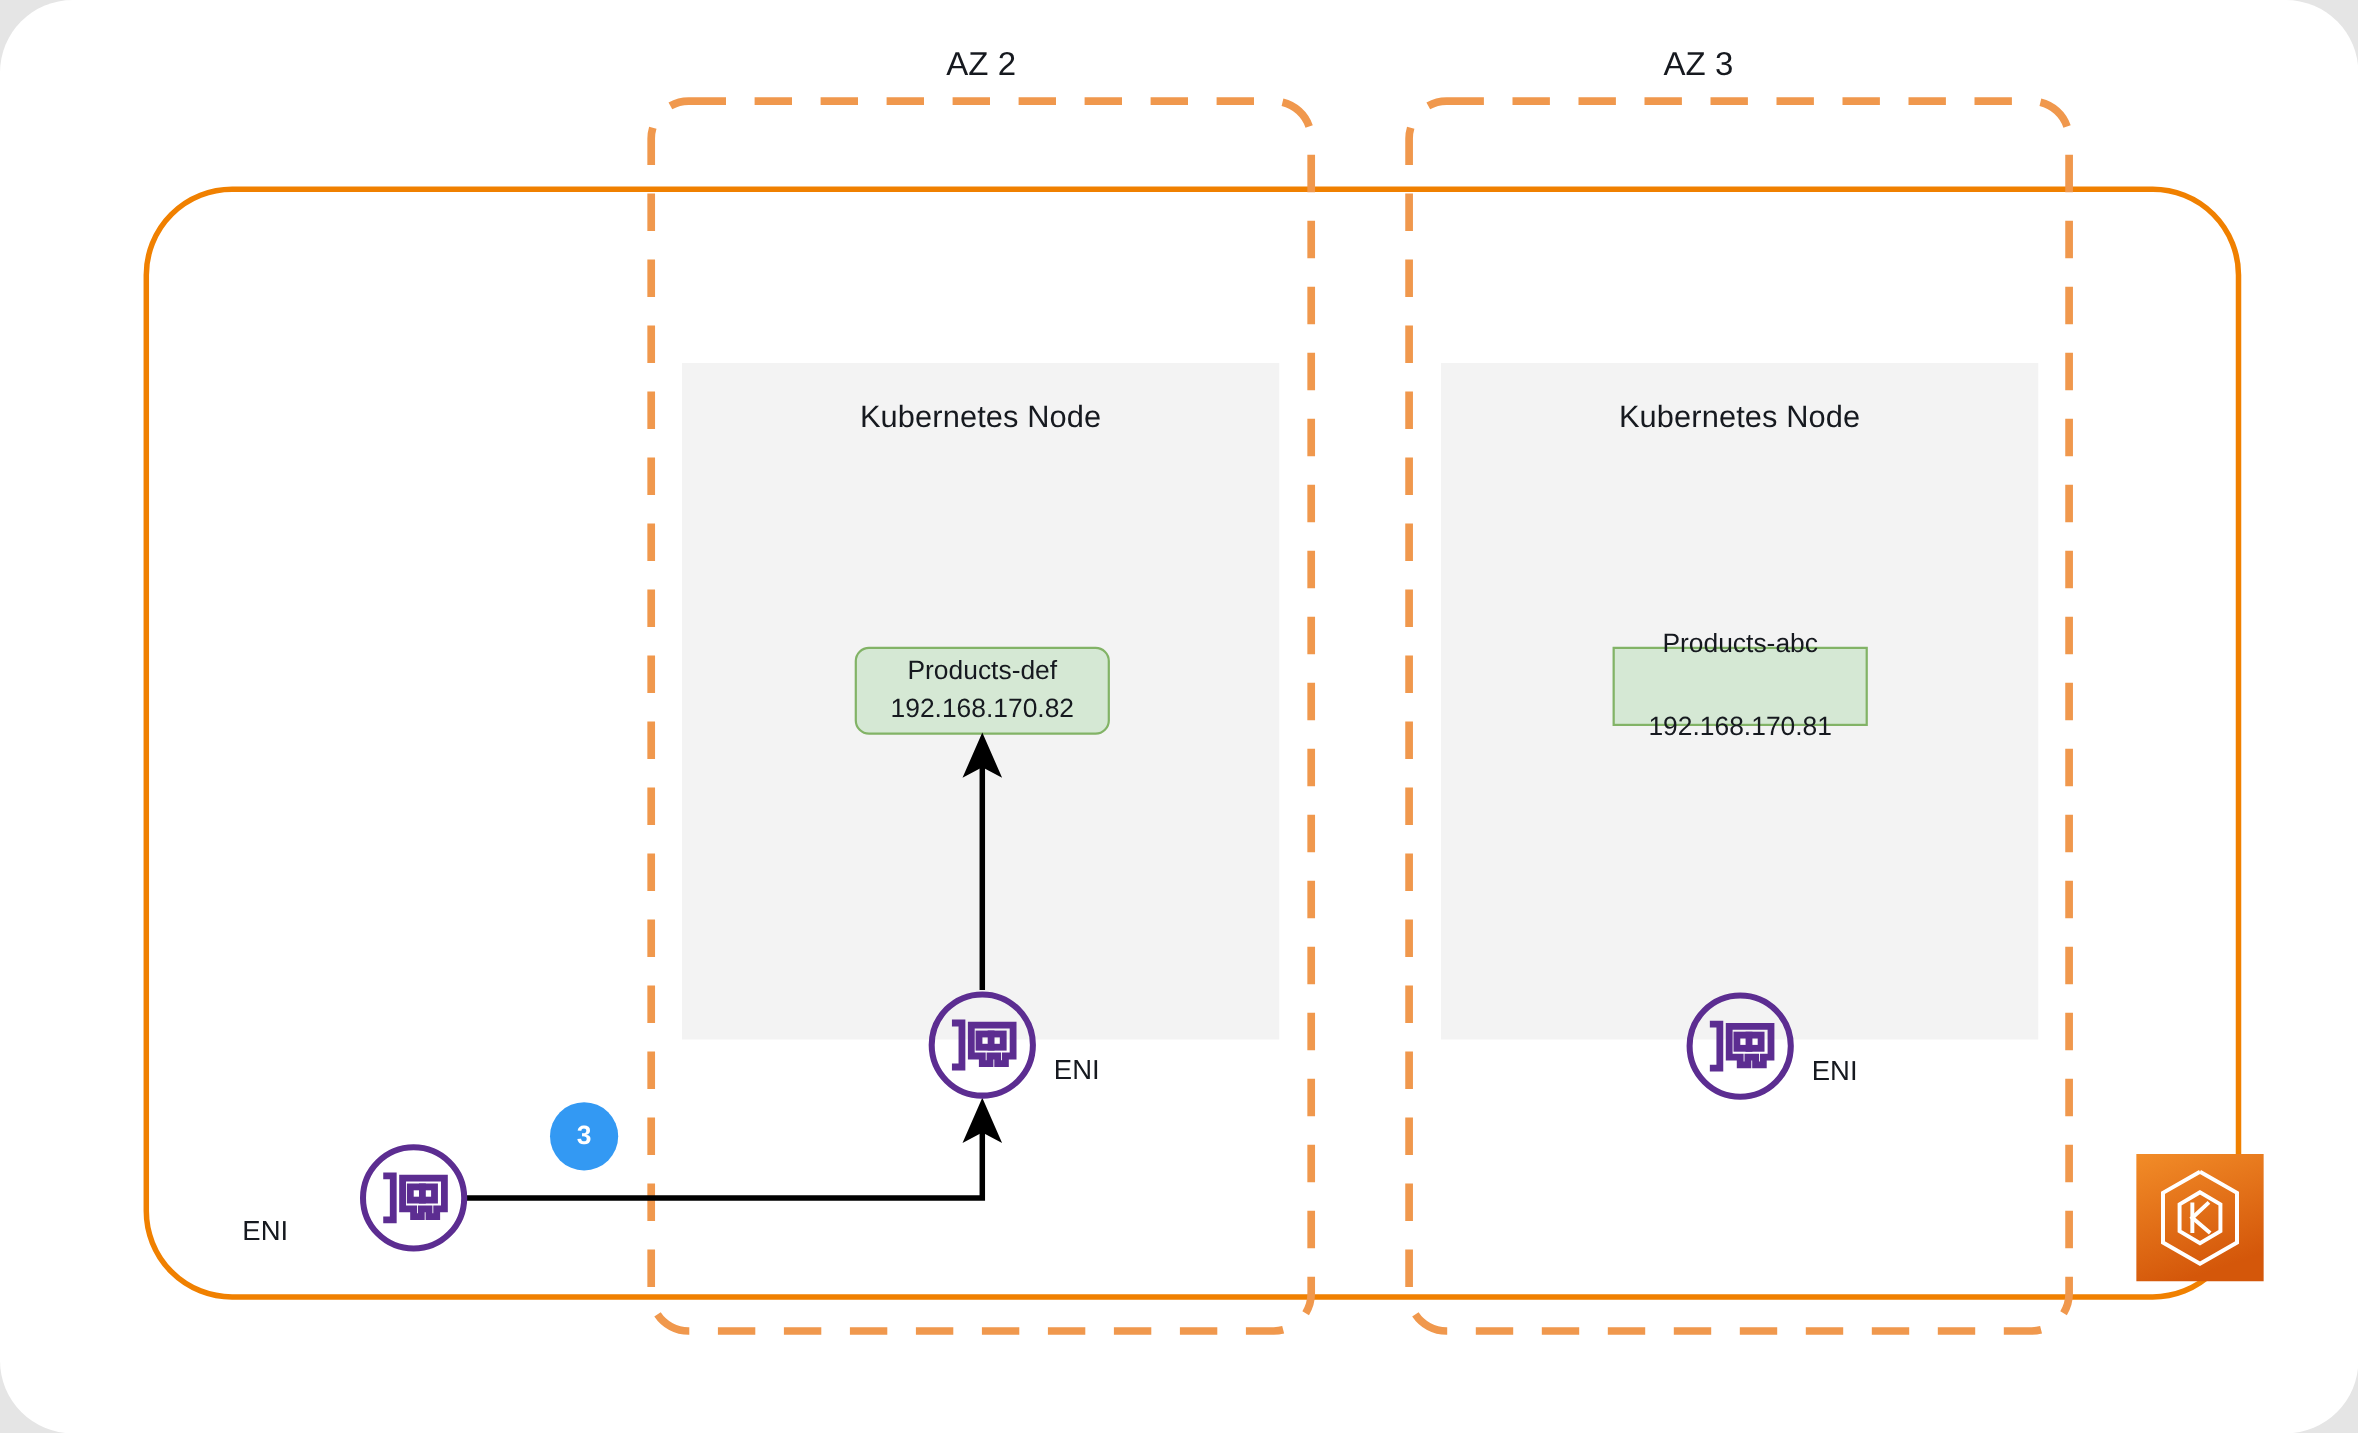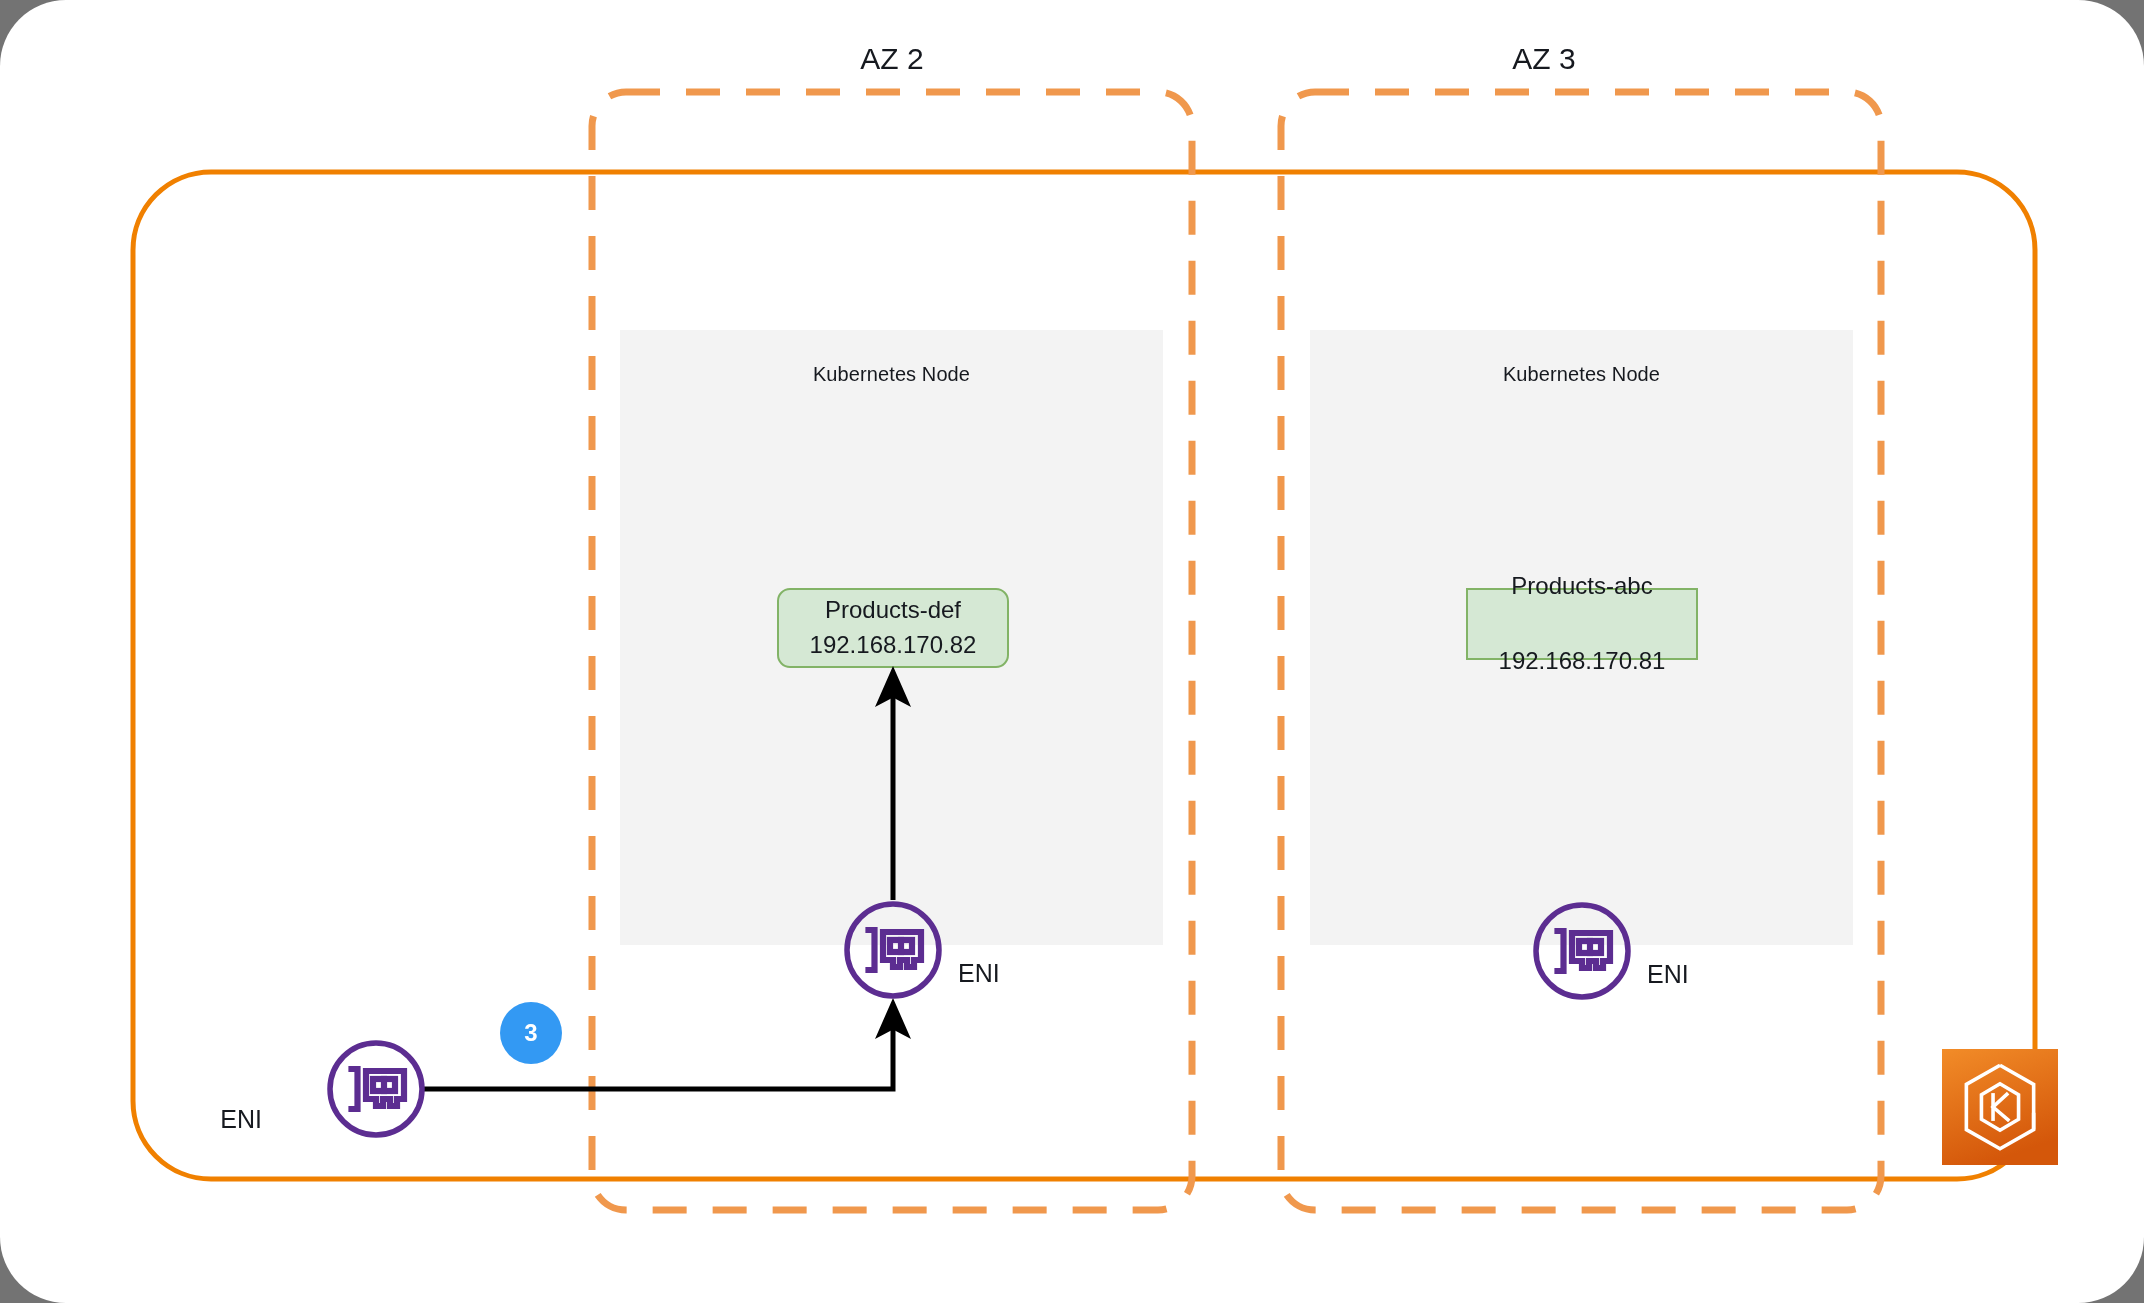--- a/index.html
+++ b/index.html
@@ -2,34 +2,34 @@
 <html><head>
 <meta charset="utf-8">
 <title>EKS VPC CNI AZ Diagram</title>
 <style>
   html,body{margin:0;padding:0;background:#000;}
   body{
     width:2144px;height:1303px;overflow:hidden;
     font-family:"Liberation Sans","DejaVu Sans",sans-serif;
     -webkit-font-smoothing:antialiased;
   }
-  #stage{position:relative;width:2144px;height:1303px;background:#737373;}
+  #stage{position:relative;width:2144px;height:1303px;background:#e5e5e5;}
   #card{
     position:absolute;left:0;top:0;width:2144px;height:1303px;
     background:#ffffff;border-radius:66px;overflow:hidden;
   }
   svg.layer{position:absolute;left:0;top:0;width:2144px;height:1303px;overflow:visible;}
 
   
   .node-box{
     position:absolute;background:#f3f3f3;
   }
   .node-title{
     position:absolute;width:100%;text-align:center;
-    font-size:20px;color:#16191f;letter-spacing:.1px;
+    font-size:28px;color:#16191f;letter-spacing:.1px;
   }
 
   
   .pod-box{
     position:absolute;background:#d5e8d4;border:2px solid #82b366;
     display:flex;flex-direction:column;align-items:center;justify-content:center;
     box-sizing:border-box;
   }
   .pod-line{font-size:24px;color:#16191f;line-height:1.45;white-space:nowrap;}
 

